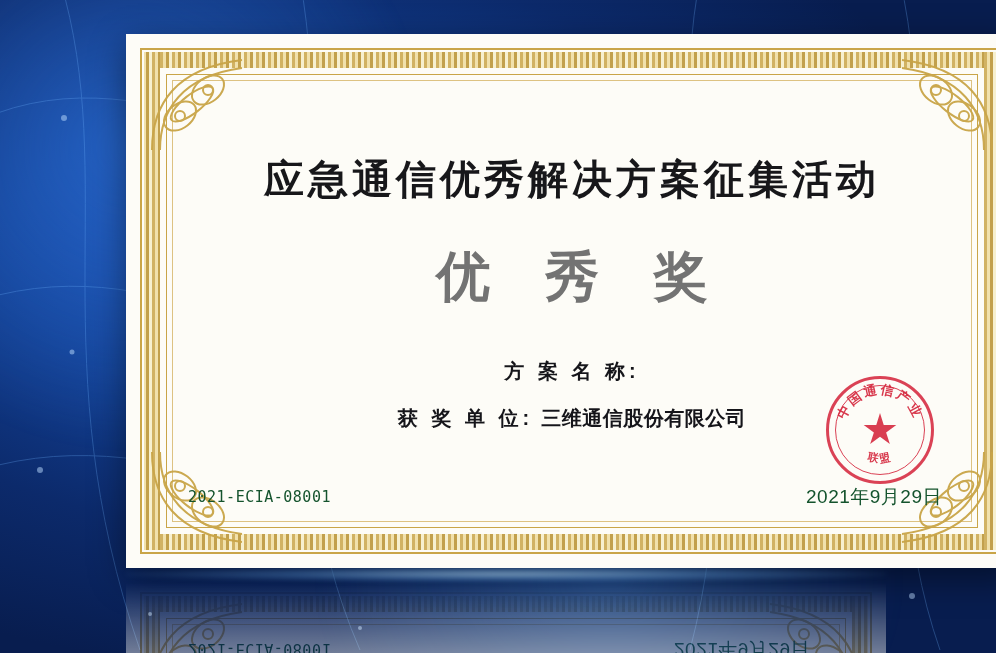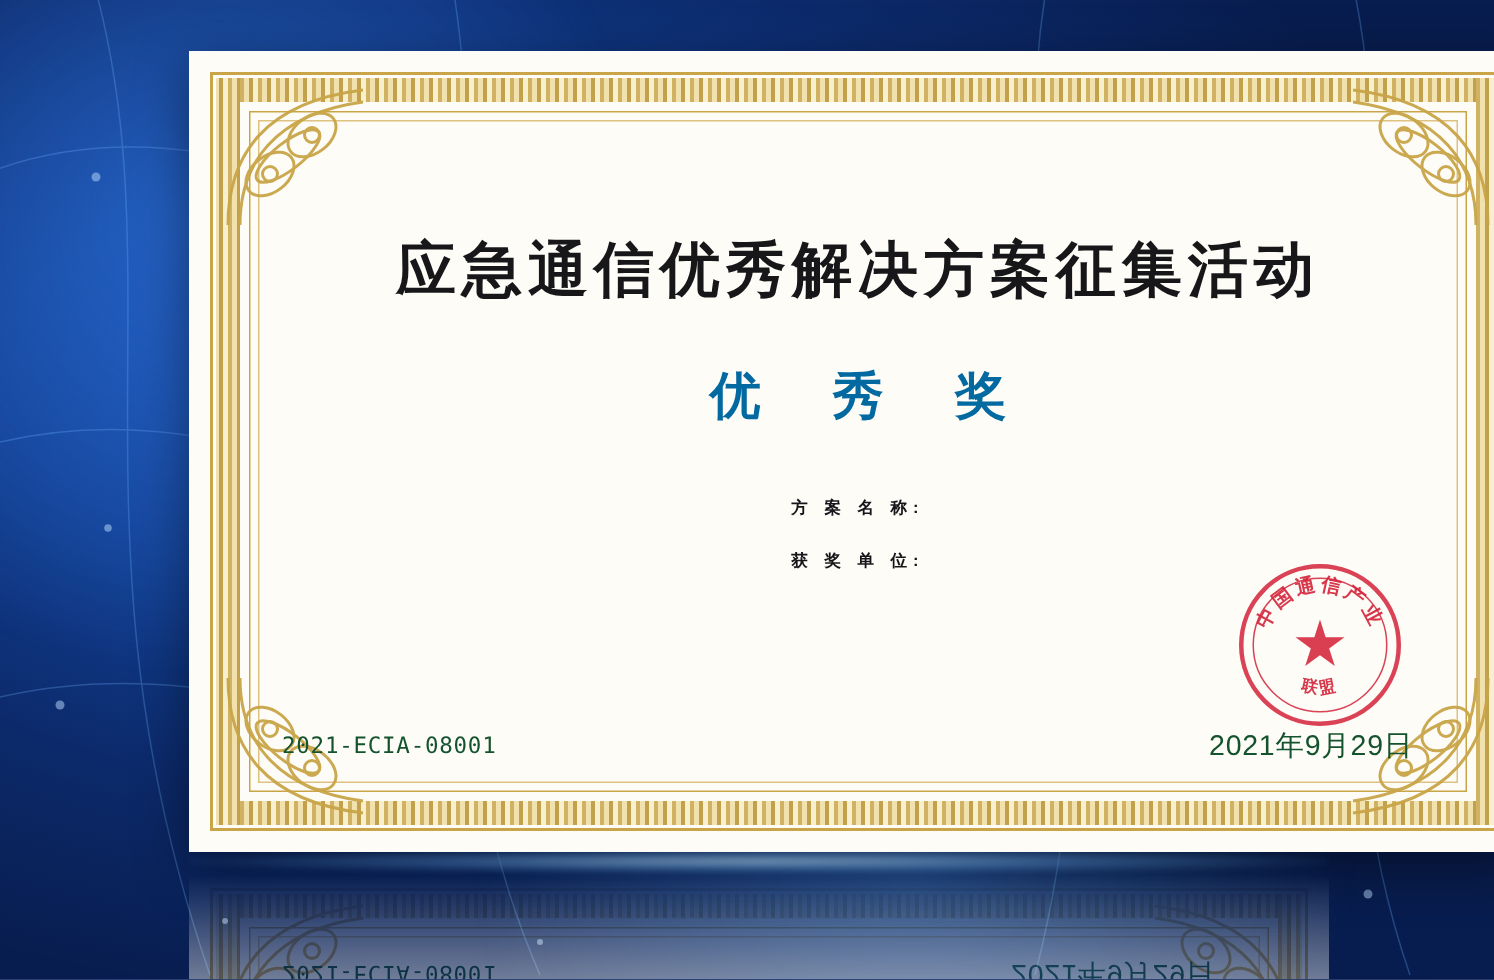--- a/index.html
+++ b/index.html
@@ -157,37 +157,37 @@
     font-family: "DejaVu Serif", "Liberation Serif", serif;
     font-size: 40px;
     font-weight: bold;
     letter-spacing: 4px;
     color: #17171a;
   }
   .cert-award {
     margin-top: 34px;
     text-align: center;
     font-family: "DejaVu Serif", "Liberation Serif", serif;
-    font-size: 34px;
+    font-size: 54px;
     font-weight: bold;
     letter-spacing: 18px;
     text-indent: 18px;
-    color: #0369a1;
+    color: #737373;
   }
   .fields {
     margin-top: 44px;
     display: flex;
     flex-direction: column;
     gap: 20px;
     align-items: center;
   }
   .field-row {
     display: flex;
     align-items: baseline;
-    font-size: 11px;
+    font-size: 20px;
     color: #1b1b1e;
   }
   .field-label {
     letter-spacing: 4px;
     color: #15151a;
     font-weight: 600;
   }
   .field-value {
     margin-left: 8px;
     letter-spacing: .5px;
@@ -367,20 +367,21 @@
       <div class="content">
         <div class="cert-title">应急通信优秀解决方案征集活动</div>
         <div class="cert-award">优 秀 奖</div>
 
         <div class="fields">
           <div class="field-row">
             <span class="field-label">方 案 名 称:</span>
           </div>
           <div class="field-row">
             <span class="field-label">获 奖 单 位:</span>
+            <span class="field-value">三维通信股份有限公司</span>
           </div>
         </div>
       </div>
 
       <div class="seal">
         <div class="seal-ring"></div>
         <div class="seal-ring inner"></div>
         <div class="seal-star"></div>
         <svg viewBox="0 0 108 108" style="position:absolute;inset:0">
           <defs>

